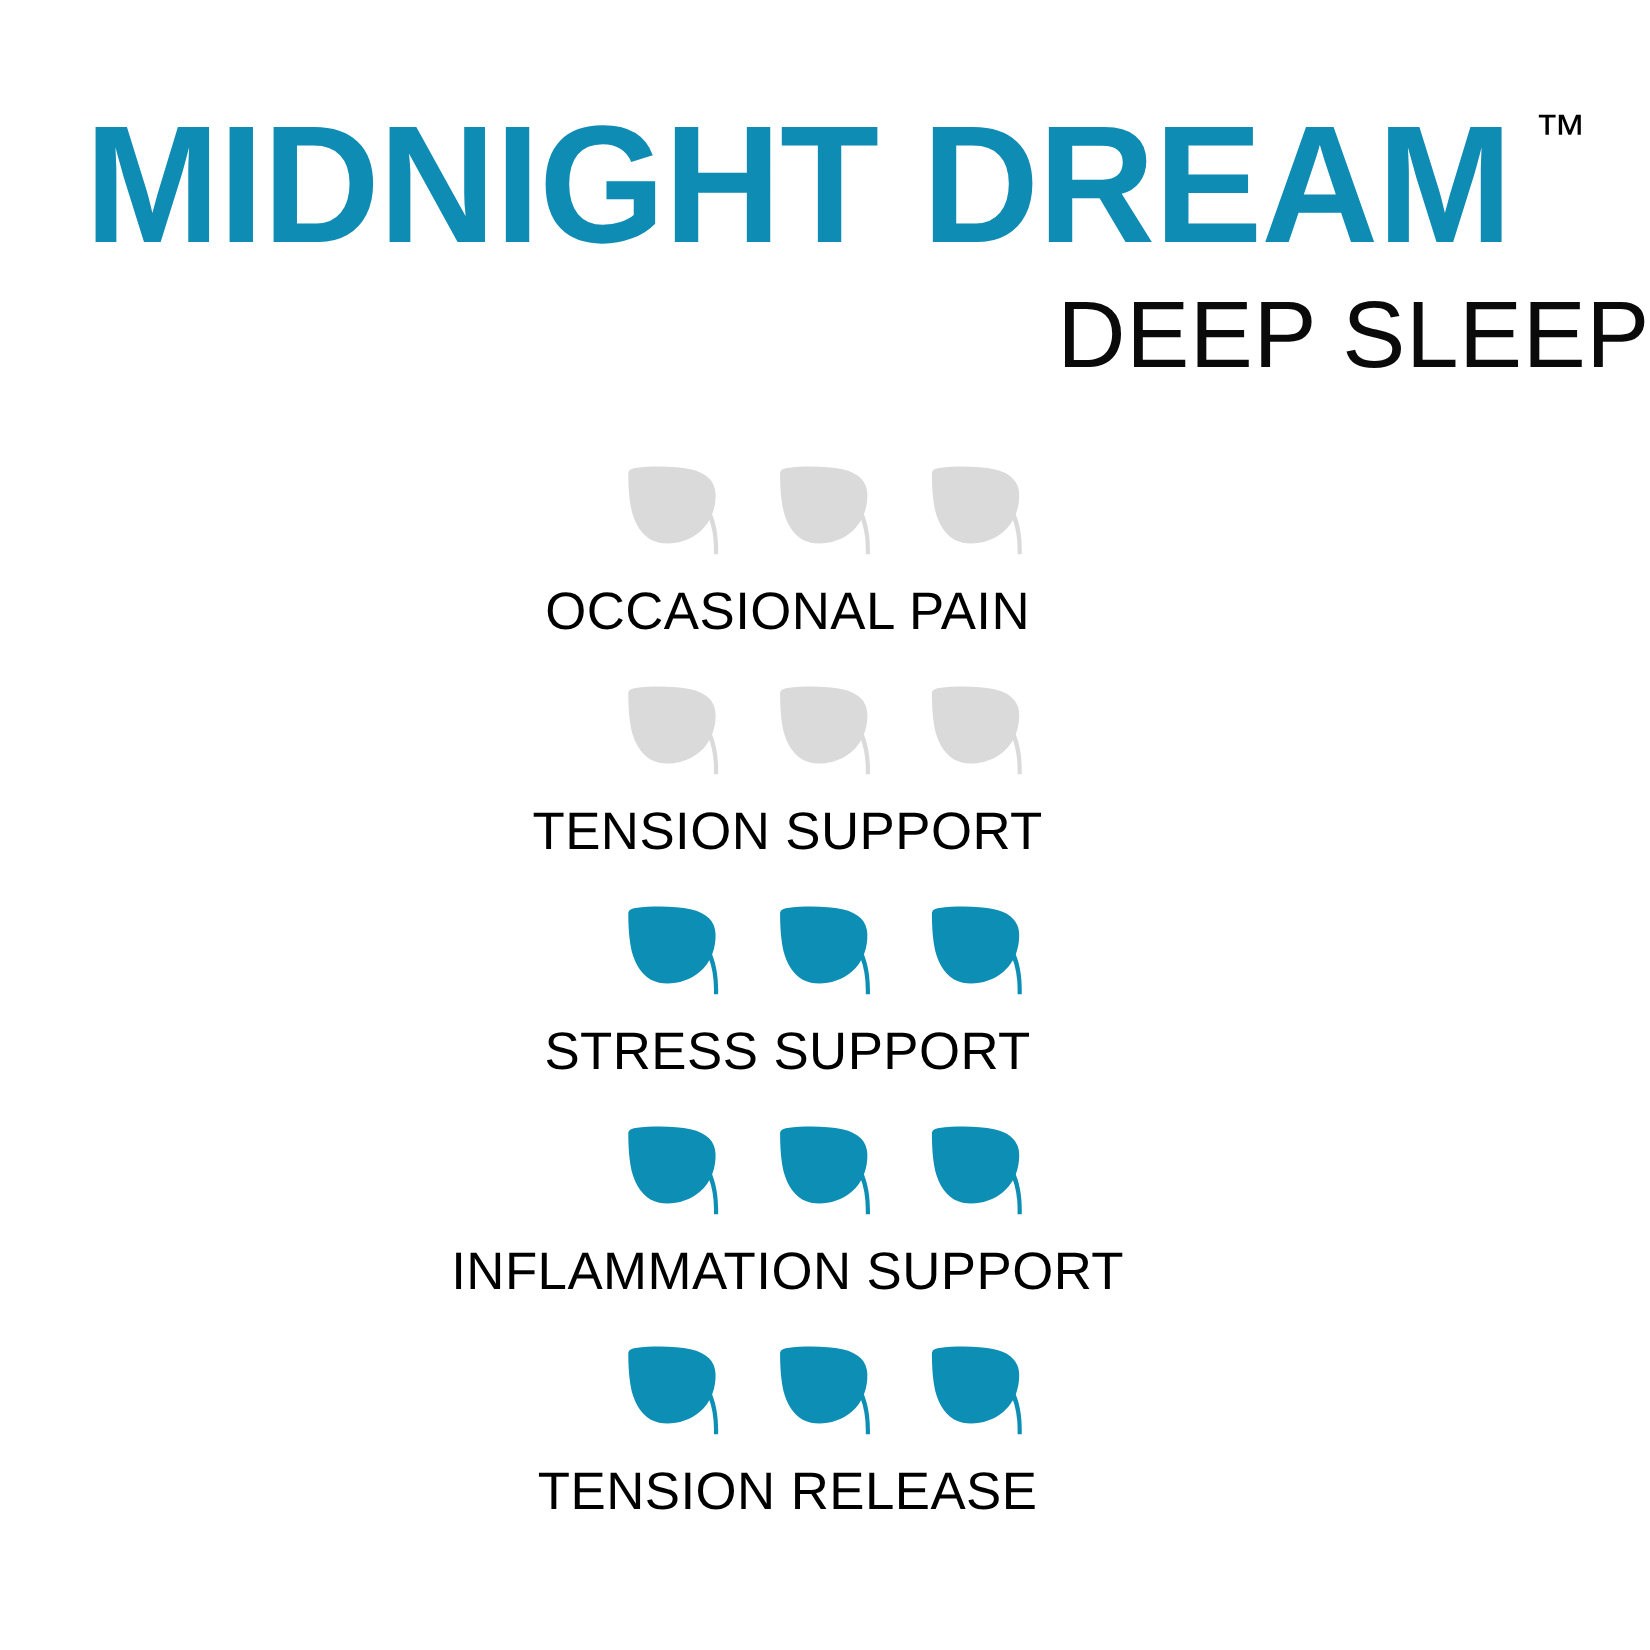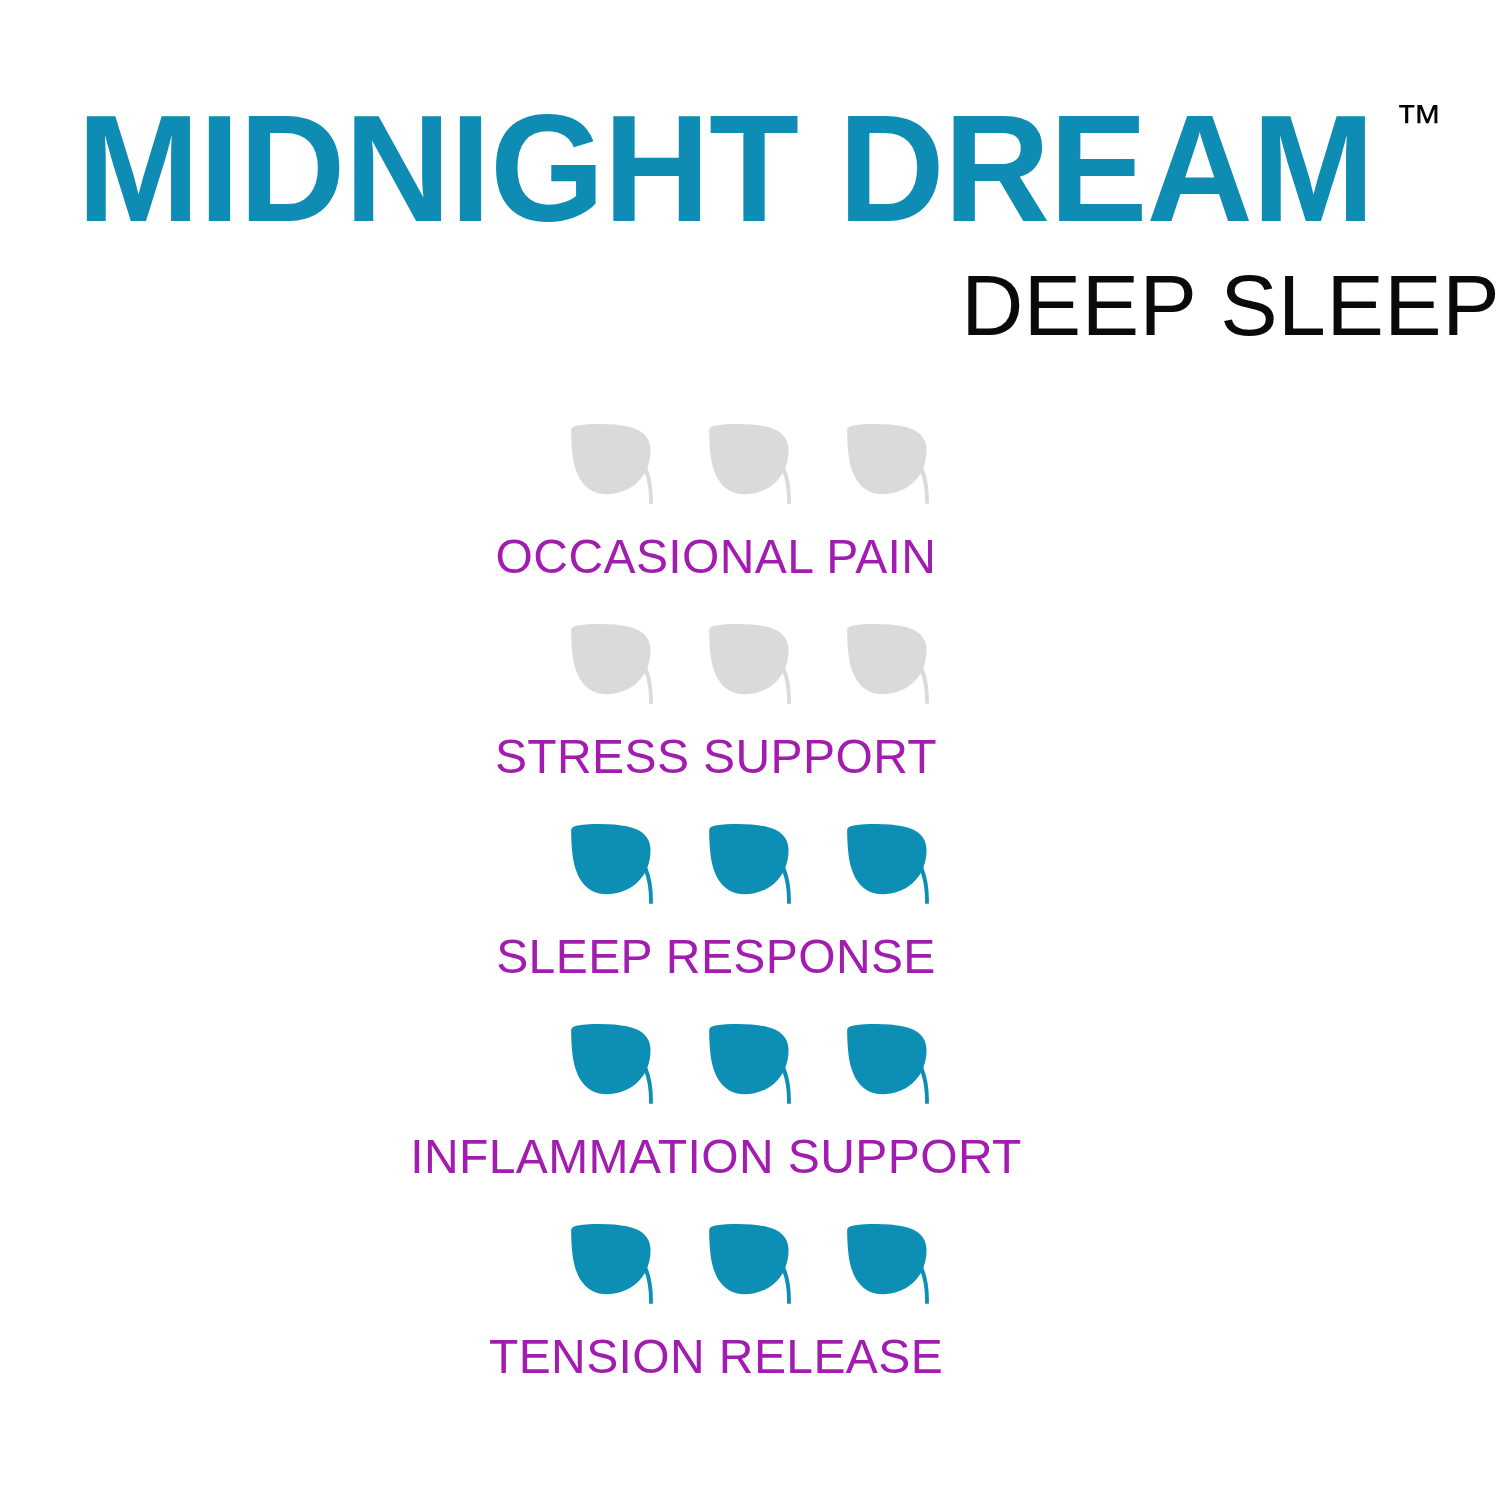--- a/index.html
+++ b/index.html
@@ -115,21 +115,21 @@
   .benefit-label {
     position: absolute;
     top: 118px;
     left: 0;
     width: 1432px;
     text-align: center;
     font-family: "Liberation Sans", sans-serif;
     font-weight: 400;
     font-size: 48px;
     letter-spacing: 0.4px;
-    color: #a21caf;
+    color: #000000;
     line-height: 1;
     white-space: nowrap;
   }
 </style>
 </head>
 <body>
 
 <div id="page">
 
   <div class="header">
@@ -165,54 +165,54 @@
           </svg>
           <svg viewBox="0 0 100 100" class="leaf-icon">
             <path d="M6.5,15.5 C6.5,12.8 9.0,11.0 13.5,10.4 C30.5,8.2 52.0,8.6 66.0,11.6 C82.0,15.0 89.5,23.5 90.0,35.0 C90.5,48.0 86.0,62.0 75.0,71.5 C64.0,81.0 48.0,84.5 36.0,82.0 C24.0,79.5 15.5,70.0 11.0,56.0 C7.2,44.0 6.5,27.0 6.5,15.5 Z" fill="#dadada"></path>
             <path d="M12.0,13.0 C34.0,15.0 56.0,21.0 70.5,32.5 C85.5,44.5 92.5,64.0 92.5,88.5 L92.5,93.0 L88.5,93.0 L88.5,88.5 C88.5,65.5 81.5,47.5 67.5,36.5 C53.5,25.5 33.0,19.5 11.8,17.0 Z" fill="#dadada"></path>
           </svg>
           <svg viewBox="0 0 100 100" class="leaf-icon">
             <path d="M6.5,15.5 C6.5,12.8 9.0,11.0 13.5,10.4 C30.5,8.2 52.0,8.6 66.0,11.6 C82.0,15.0 89.5,23.5 90.0,35.0 C90.5,48.0 86.0,62.0 75.0,71.5 C64.0,81.0 48.0,84.5 36.0,82.0 C24.0,79.5 15.5,70.0 11.0,56.0 C7.2,44.0 6.5,27.0 6.5,15.5 Z" fill="#dadada"></path>
             <path d="M12.0,13.0 C34.0,15.0 56.0,21.0 70.5,32.5 C85.5,44.5 92.5,64.0 92.5,88.5 L92.5,93.0 L88.5,93.0 L88.5,88.5 C88.5,65.5 81.5,47.5 67.5,36.5 C53.5,25.5 33.0,19.5 11.8,17.0 Z" fill="#dadada"></path>
           </svg>
         </div>
+        <div class="benefit-label">TENSION SUPPORT</div>
+      </div>
+      <div class="benefit-row">
+        <div class="leaf-group">
+          <svg viewBox="0 0 100 100" class="leaf-icon">
+            <path d="M6.5,15.5 C6.5,12.8 9.0,11.0 13.5,10.4 C30.5,8.2 52.0,8.6 66.0,11.6 C82.0,15.0 89.5,23.5 90.0,35.0 C90.5,48.0 86.0,62.0 75.0,71.5 C64.0,81.0 48.0,84.5 36.0,82.0 C24.0,79.5 15.5,70.0 11.0,56.0 C7.2,44.0 6.5,27.0 6.5,15.5 Z" fill="#0d8fb5"></path>
+            <path d="M12.0,13.0 C34.0,15.0 56.0,21.0 70.5,32.5 C85.5,44.5 92.5,64.0 92.5,88.5 L92.5,93.0 L88.5,93.0 L88.5,88.5 C88.5,65.5 81.5,47.5 67.5,36.5 C53.5,25.5 33.0,19.5 11.8,17.0 Z" fill="#0d8fb5"></path>
+          </svg>
+          <svg viewBox="0 0 100 100" class="leaf-icon">
+            <path d="M6.5,15.5 C6.5,12.8 9.0,11.0 13.5,10.4 C30.5,8.2 52.0,8.6 66.0,11.6 C82.0,15.0 89.5,23.5 90.0,35.0 C90.5,48.0 86.0,62.0 75.0,71.5 C64.0,81.0 48.0,84.5 36.0,82.0 C24.0,79.5 15.5,70.0 11.0,56.0 C7.2,44.0 6.5,27.0 6.5,15.5 Z" fill="#0d8fb5"></path>
+            <path d="M12.0,13.0 C34.0,15.0 56.0,21.0 70.5,32.5 C85.5,44.5 92.5,64.0 92.5,88.5 L92.5,93.0 L88.5,93.0 L88.5,88.5 C88.5,65.5 81.5,47.5 67.5,36.5 C53.5,25.5 33.0,19.5 11.8,17.0 Z" fill="#0d8fb5"></path>
+          </svg>
+          <svg viewBox="0 0 100 100" class="leaf-icon">
+            <path d="M6.5,15.5 C6.5,12.8 9.0,11.0 13.5,10.4 C30.5,8.2 52.0,8.6 66.0,11.6 C82.0,15.0 89.5,23.5 90.0,35.0 C90.5,48.0 86.0,62.0 75.0,71.5 C64.0,81.0 48.0,84.5 36.0,82.0 C24.0,79.5 15.5,70.0 11.0,56.0 C7.2,44.0 6.5,27.0 6.5,15.5 Z" fill="#0d8fb5"></path>
+            <path d="M12.0,13.0 C34.0,15.0 56.0,21.0 70.5,32.5 C85.5,44.5 92.5,64.0 92.5,88.5 L92.5,93.0 L88.5,93.0 L88.5,88.5 C88.5,65.5 81.5,47.5 67.5,36.5 C53.5,25.5 33.0,19.5 11.8,17.0 Z" fill="#0d8fb5"></path>
+          </svg>
+        </div>
         <div class="benefit-label">STRESS SUPPORT</div>
       </div>
       <div class="benefit-row">
         <div class="leaf-group">
           <svg viewBox="0 0 100 100" class="leaf-icon">
             <path d="M6.5,15.5 C6.5,12.8 9.0,11.0 13.5,10.4 C30.5,8.2 52.0,8.6 66.0,11.6 C82.0,15.0 89.5,23.5 90.0,35.0 C90.5,48.0 86.0,62.0 75.0,71.5 C64.0,81.0 48.0,84.5 36.0,82.0 C24.0,79.5 15.5,70.0 11.0,56.0 C7.2,44.0 6.5,27.0 6.5,15.5 Z" fill="#0d8fb5"></path>
             <path d="M12.0,13.0 C34.0,15.0 56.0,21.0 70.5,32.5 C85.5,44.5 92.5,64.0 92.5,88.5 L92.5,93.0 L88.5,93.0 L88.5,88.5 C88.5,65.5 81.5,47.5 67.5,36.5 C53.5,25.5 33.0,19.5 11.8,17.0 Z" fill="#0d8fb5"></path>
           </svg>
           <svg viewBox="0 0 100 100" class="leaf-icon">
             <path d="M6.5,15.5 C6.5,12.8 9.0,11.0 13.5,10.4 C30.5,8.2 52.0,8.6 66.0,11.6 C82.0,15.0 89.5,23.5 90.0,35.0 C90.5,48.0 86.0,62.0 75.0,71.5 C64.0,81.0 48.0,84.5 36.0,82.0 C24.0,79.5 15.5,70.0 11.0,56.0 C7.2,44.0 6.5,27.0 6.5,15.5 Z" fill="#0d8fb5"></path>
             <path d="M12.0,13.0 C34.0,15.0 56.0,21.0 70.5,32.5 C85.5,44.5 92.5,64.0 92.5,88.5 L92.5,93.0 L88.5,93.0 L88.5,88.5 C88.5,65.5 81.5,47.5 67.5,36.5 C53.5,25.5 33.0,19.5 11.8,17.0 Z" fill="#0d8fb5"></path>
           </svg>
           <svg viewBox="0 0 100 100" class="leaf-icon">
             <path d="M6.5,15.5 C6.5,12.8 9.0,11.0 13.5,10.4 C30.5,8.2 52.0,8.6 66.0,11.6 C82.0,15.0 89.5,23.5 90.0,35.0 C90.5,48.0 86.0,62.0 75.0,71.5 C64.0,81.0 48.0,84.5 36.0,82.0 C24.0,79.5 15.5,70.0 11.0,56.0 C7.2,44.0 6.5,27.0 6.5,15.5 Z" fill="#0d8fb5"></path>
             <path d="M12.0,13.0 C34.0,15.0 56.0,21.0 70.5,32.5 C85.5,44.5 92.5,64.0 92.5,88.5 L92.5,93.0 L88.5,93.0 L88.5,88.5 C88.5,65.5 81.5,47.5 67.5,36.5 C53.5,25.5 33.0,19.5 11.8,17.0 Z" fill="#0d8fb5"></path>
           </svg>
         </div>
-        <div class="benefit-label">SLEEP RESPONSE</div>
-      </div>
-      <div class="benefit-row">
-        <div class="leaf-group">
-          <svg viewBox="0 0 100 100" class="leaf-icon">
-            <path d="M6.5,15.5 C6.5,12.8 9.0,11.0 13.5,10.4 C30.5,8.2 52.0,8.6 66.0,11.6 C82.0,15.0 89.5,23.5 90.0,35.0 C90.5,48.0 86.0,62.0 75.0,71.5 C64.0,81.0 48.0,84.5 36.0,82.0 C24.0,79.5 15.5,70.0 11.0,56.0 C7.2,44.0 6.5,27.0 6.5,15.5 Z" fill="#0d8fb5"></path>
-            <path d="M12.0,13.0 C34.0,15.0 56.0,21.0 70.5,32.5 C85.5,44.5 92.5,64.0 92.5,88.5 L92.5,93.0 L88.5,93.0 L88.5,88.5 C88.5,65.5 81.5,47.5 67.5,36.5 C53.5,25.5 33.0,19.5 11.8,17.0 Z" fill="#0d8fb5"></path>
-          </svg>
-          <svg viewBox="0 0 100 100" class="leaf-icon">
-            <path d="M6.5,15.5 C6.5,12.8 9.0,11.0 13.5,10.4 C30.5,8.2 52.0,8.6 66.0,11.6 C82.0,15.0 89.5,23.5 90.0,35.0 C90.5,48.0 86.0,62.0 75.0,71.5 C64.0,81.0 48.0,84.5 36.0,82.0 C24.0,79.5 15.5,70.0 11.0,56.0 C7.2,44.0 6.5,27.0 6.5,15.5 Z" fill="#0d8fb5"></path>
-            <path d="M12.0,13.0 C34.0,15.0 56.0,21.0 70.5,32.5 C85.5,44.5 92.5,64.0 92.5,88.5 L92.5,93.0 L88.5,93.0 L88.5,88.5 C88.5,65.5 81.5,47.5 67.5,36.5 C53.5,25.5 33.0,19.5 11.8,17.0 Z" fill="#0d8fb5"></path>
-          </svg>
-          <svg viewBox="0 0 100 100" class="leaf-icon">
-            <path d="M6.5,15.5 C6.5,12.8 9.0,11.0 13.5,10.4 C30.5,8.2 52.0,8.6 66.0,11.6 C82.0,15.0 89.5,23.5 90.0,35.0 C90.5,48.0 86.0,62.0 75.0,71.5 C64.0,81.0 48.0,84.5 36.0,82.0 C24.0,79.5 15.5,70.0 11.0,56.0 C7.2,44.0 6.5,27.0 6.5,15.5 Z" fill="#0d8fb5"></path>
-            <path d="M12.0,13.0 C34.0,15.0 56.0,21.0 70.5,32.5 C85.5,44.5 92.5,64.0 92.5,88.5 L92.5,93.0 L88.5,93.0 L88.5,88.5 C88.5,65.5 81.5,47.5 67.5,36.5 C53.5,25.5 33.0,19.5 11.8,17.0 Z" fill="#0d8fb5"></path>
-          </svg>
-        </div>
         <div class="benefit-label">INFLAMMATION SUPPORT</div>
       </div>
       <div class="benefit-row">
         <div class="leaf-group">
           <svg viewBox="0 0 100 100" class="leaf-icon">
             <path d="M6.5,15.5 C6.5,12.8 9.0,11.0 13.5,10.4 C30.5,8.2 52.0,8.6 66.0,11.6 C82.0,15.0 89.5,23.5 90.0,35.0 C90.5,48.0 86.0,62.0 75.0,71.5 C64.0,81.0 48.0,84.5 36.0,82.0 C24.0,79.5 15.5,70.0 11.0,56.0 C7.2,44.0 6.5,27.0 6.5,15.5 Z" fill="#0d8fb5"></path>
             <path d="M12.0,13.0 C34.0,15.0 56.0,21.0 70.5,32.5 C85.5,44.5 92.5,64.0 92.5,88.5 L92.5,93.0 L88.5,93.0 L88.5,88.5 C88.5,65.5 81.5,47.5 67.5,36.5 C53.5,25.5 33.0,19.5 11.8,17.0 Z" fill="#0d8fb5"></path>
           </svg>
           <svg viewBox="0 0 100 100" class="leaf-icon">
             <path d="M6.5,15.5 C6.5,12.8 9.0,11.0 13.5,10.4 C30.5,8.2 52.0,8.6 66.0,11.6 C82.0,15.0 89.5,23.5 90.0,35.0 C90.5,48.0 86.0,62.0 75.0,71.5 C64.0,81.0 48.0,84.5 36.0,82.0 C24.0,79.5 15.5,70.0 11.0,56.0 C7.2,44.0 6.5,27.0 6.5,15.5 Z" fill="#0d8fb5"></path>

